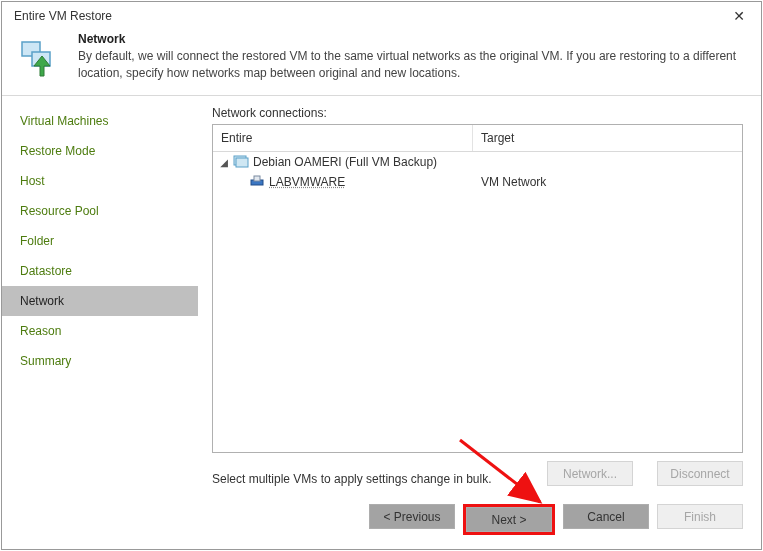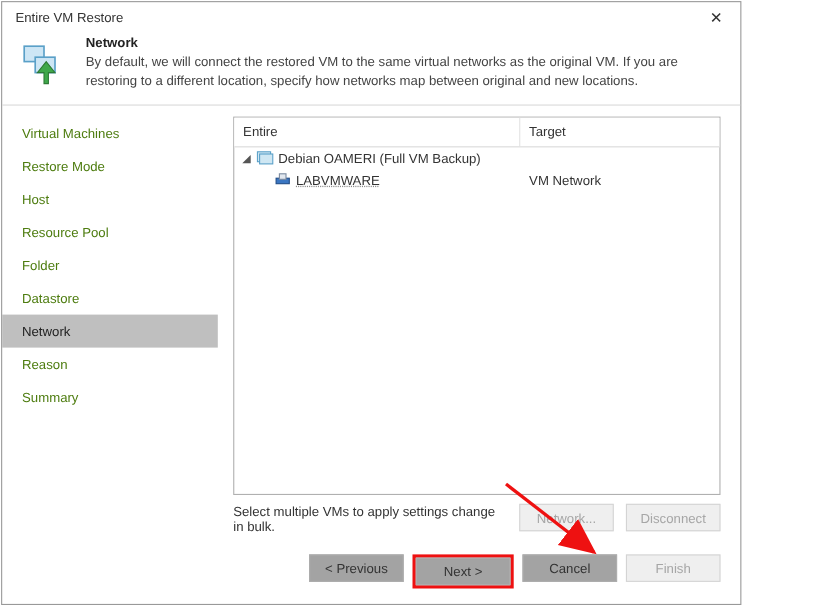--- a/index.html
+++ b/index.html
@@ -10,21 +10,21 @@
     font-size: 12px;
     background: #fff;
     color: #333;
     width: 763px;
     height: 551px;
     overflow: hidden;
     position: relative;
   }
   .window {
     border: 1px solid #999;
-    width: 673px;
+    width: 761px;
     height: 549px;
     margin: 1px;
     display: flex;
     flex-direction: column;
     background: #fff;
   }
   .titlebar {
     display: flex;
     align-items: center;
     justify-content: space-between;
@@ -131,22 +131,22 @@
     color: #555;
     width: 10px;
     text-align: center;
   }
   .indent { width: 26px; }
   .vm-icon, .nic-icon { flex-shrink: 0; }
   .nic-text { text-decoration: underline; text-decoration-style: dotted; text-decoration-color: #888; }
   .grid-actions {
     display: flex;
     justify-content: flex-end;
-    gap: 11px;
-    align-items: flex-start;
+    gap: 24px;
+    align-items: flex-end;
     padding: 8px 0 4px 0;
   }
   .bulk-hint {
     flex: 1;
     font-size: 12px;
     color: #333;
   }
   .btn {
     min-width: 86px;
     height: 25px;
@@ -215,20 +215,21 @@
       <div class="sidebar-item"><span>Host</span></div>
       <div class="sidebar-item"><span>Resource Pool</span></div>
       <div class="sidebar-item"><span>Folder</span></div>
       <div class="sidebar-item"><span>Datastore</span></div>
       <div class="sidebar-item selected"><span>Network</span></div>
       <div class="sidebar-item"><span>Reason</span></div>
       <div class="sidebar-item"><span>Summary</span></div>
     </div>
 
     <div class="main">
+      <div class="section-label">Network connections:</div>
 
       <div class="grid">
         <div class="grid-header">
           <div class="gh col-source">Entire</div>
           <div class="gh col-target">Target</div>
         </div>
         <div class="grid-body">
 
           <div class="row">
             <div class="cell-source">

